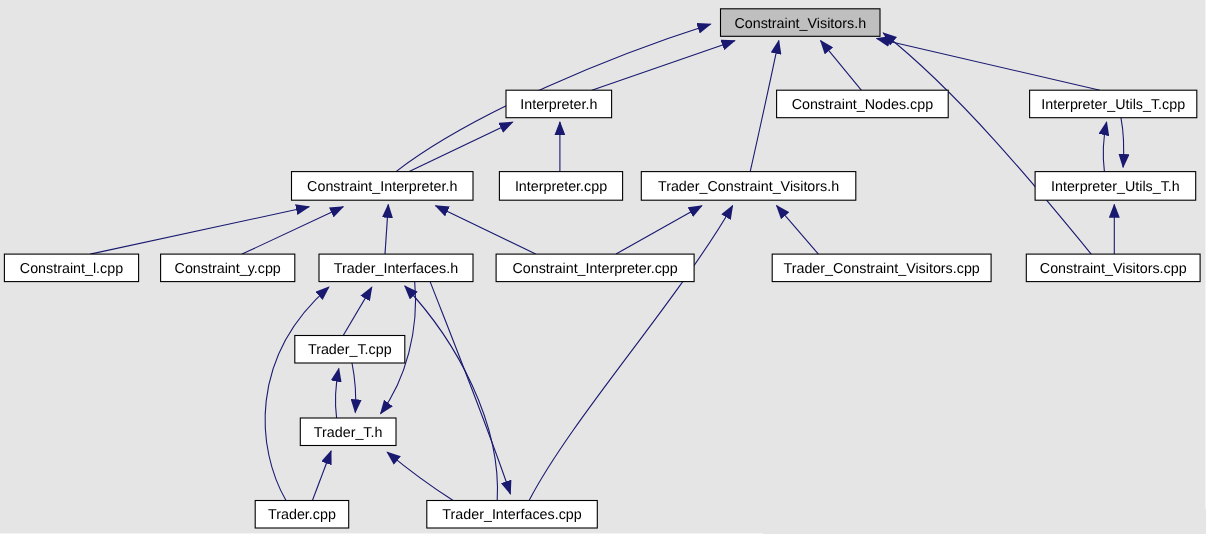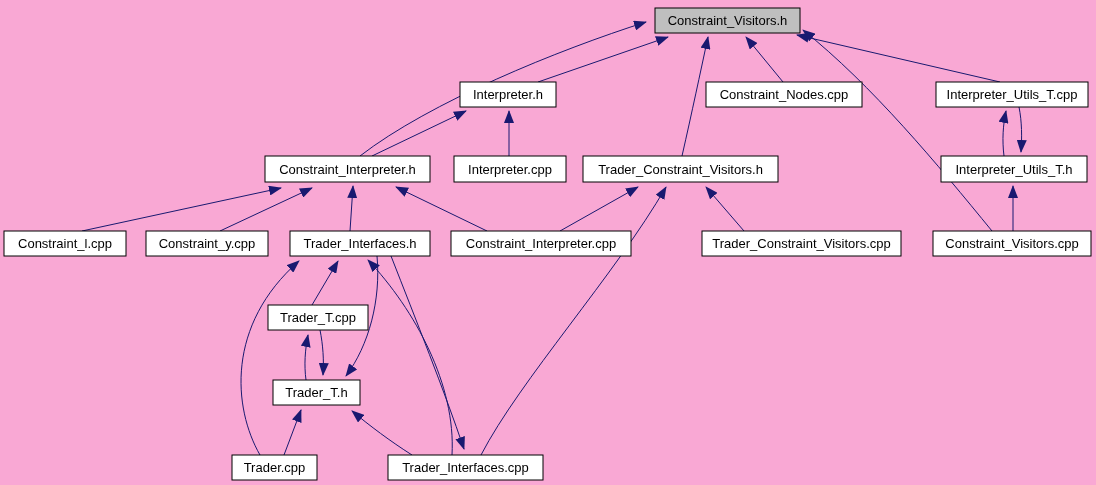--- a/index.html
+++ b/index.html
@@ -1,17 +1,17 @@
 <!DOCTYPE html>
 <html><head>
 <meta charset="utf-8">
 <style>
   html,body{margin:0;padding:0;background:#ffffff;}
   .graph-wrap{
-    width:1096px;height:485px;position:relative;background:#f9a8d4;
+    width:1096px;height:485px;position:relative;background:#e5e5e5;
     font-family:"Liberation Sans", sans-serif;
   }
   svg text{
     font-family:"Liberation Sans", sans-serif;
     font-size:13px;
     fill:#000000;
   }
   svg .node-rect{stroke:#000000;stroke-width:1;}
   svg .edge-path{fill:none;stroke-width:1;}
 </style>

